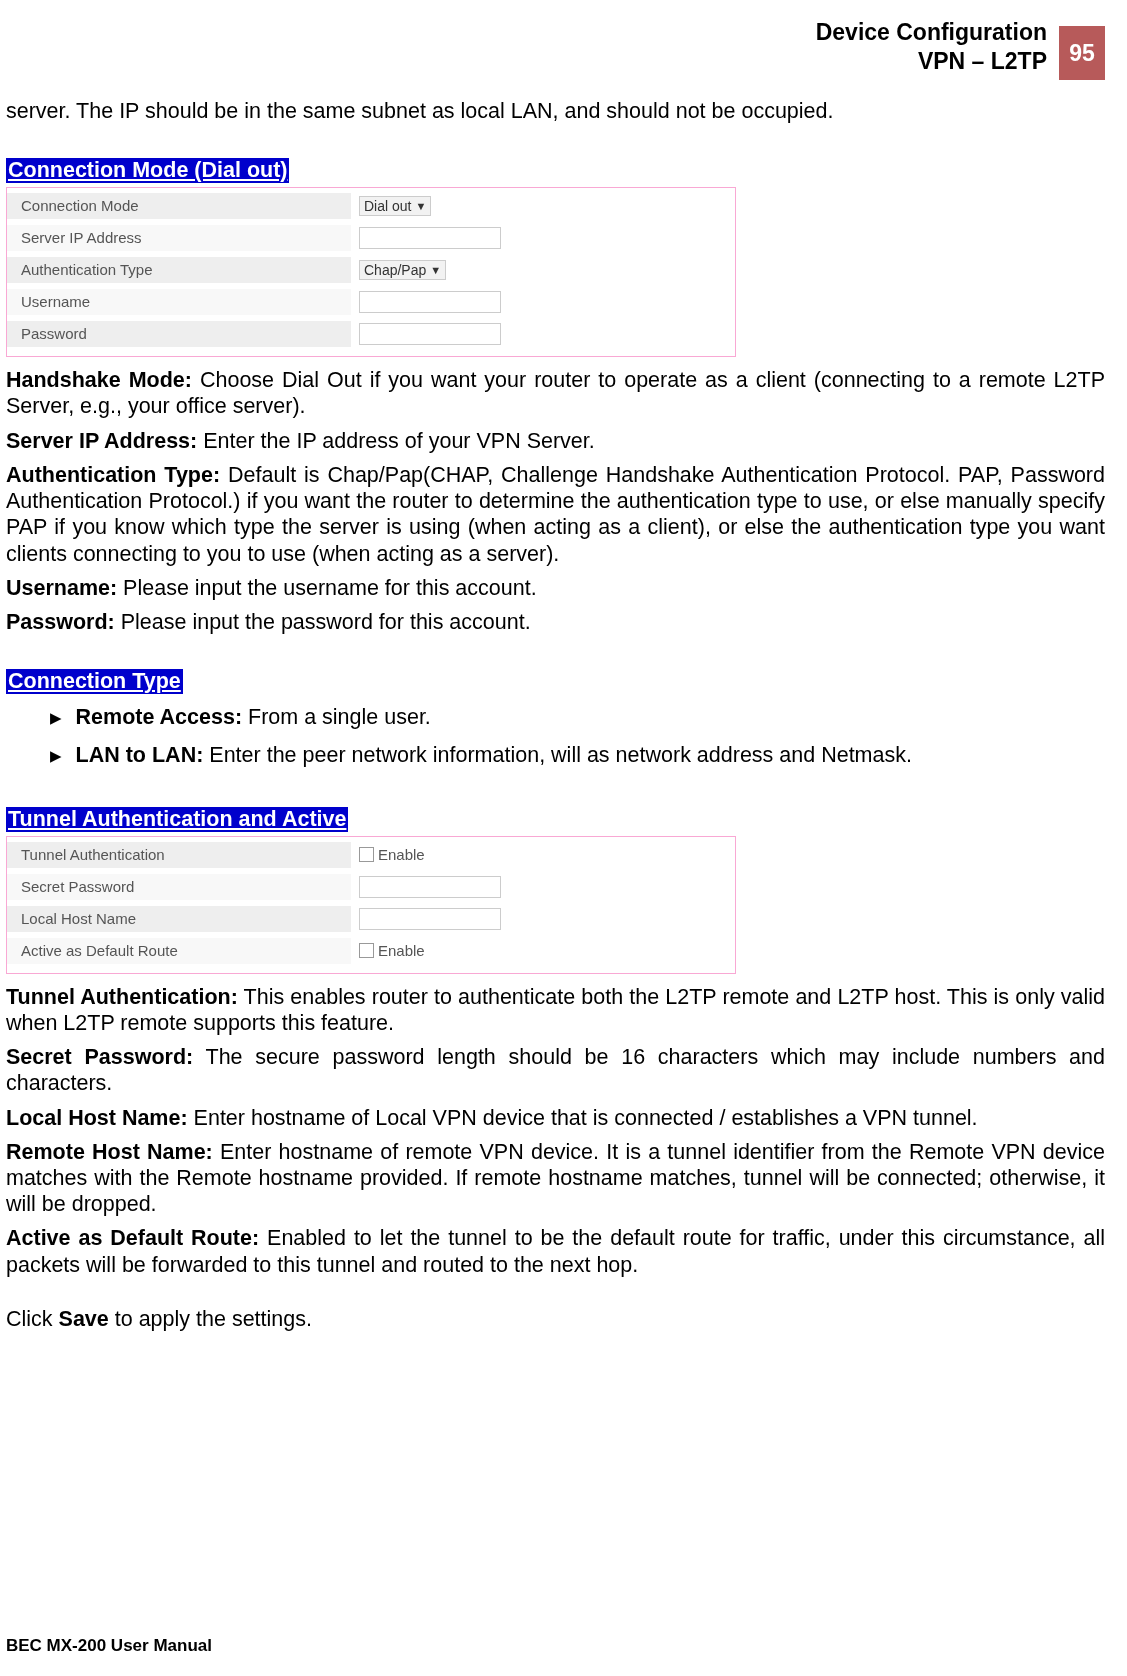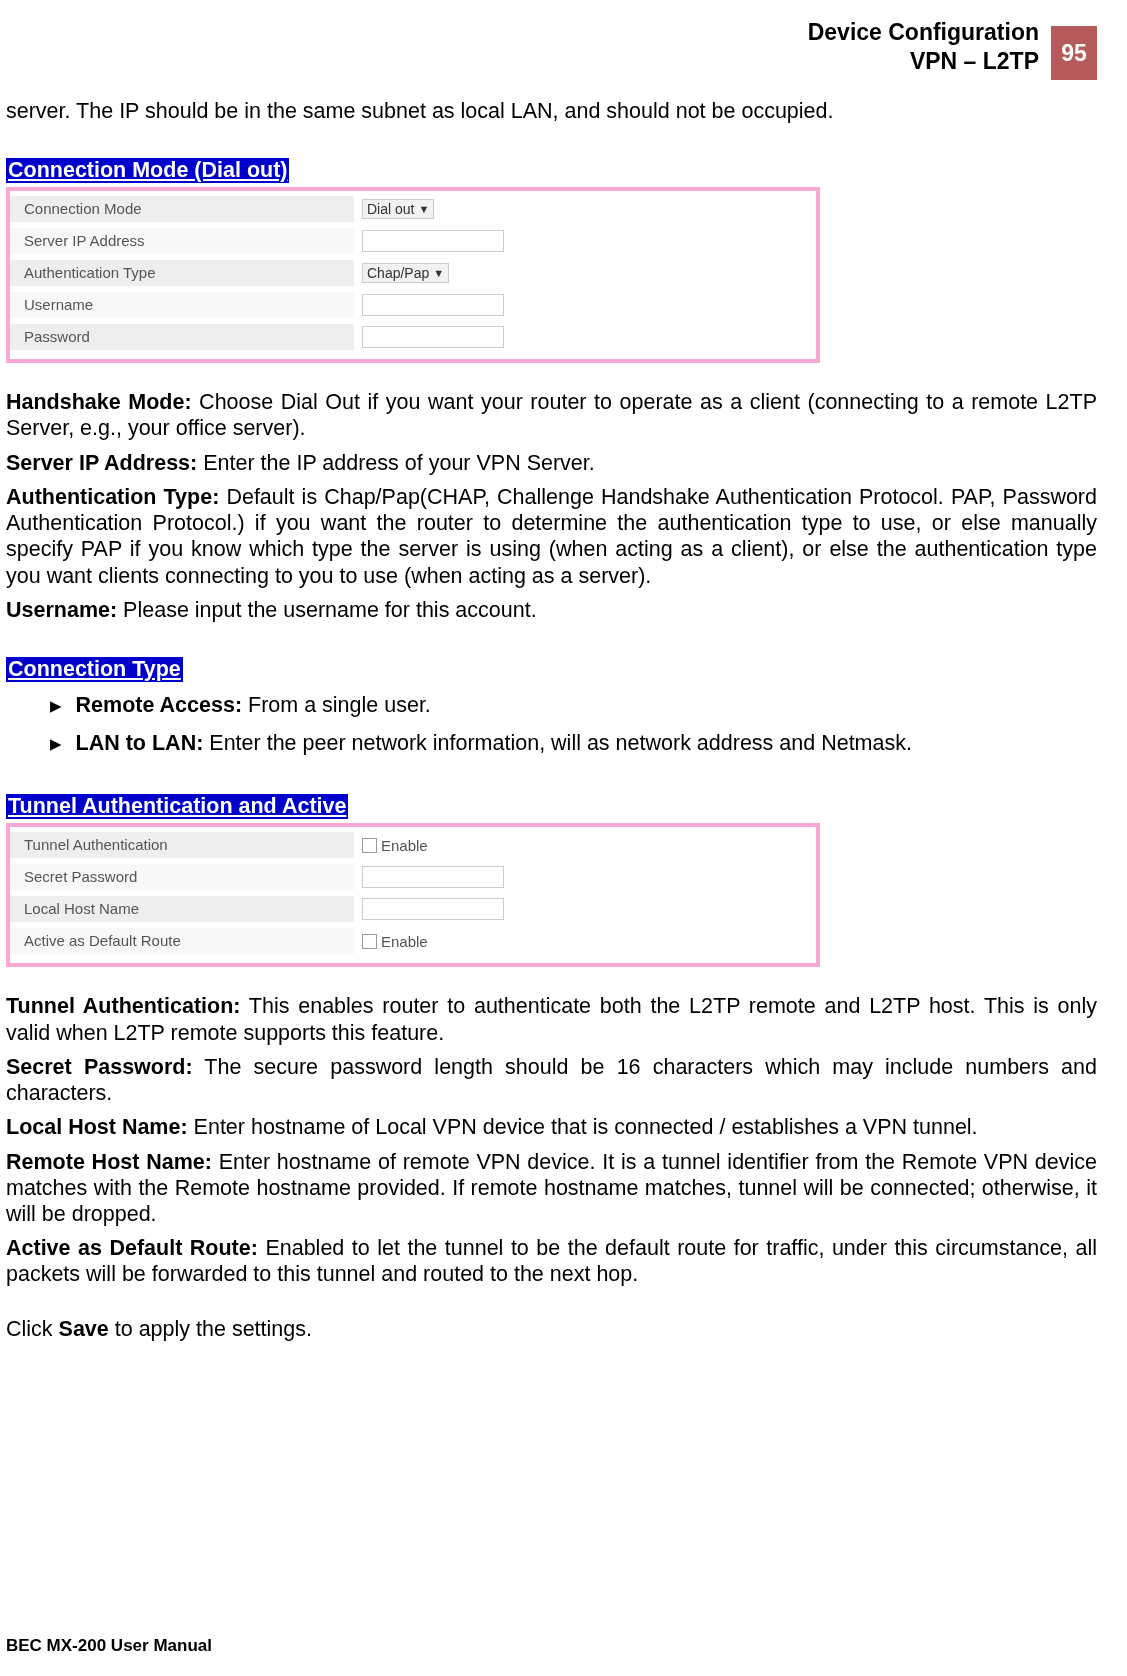--- a/index.html
+++ b/index.html
@@ -8,21 +8,21 @@
     padding: 0;
     font-family: Arial, Helvetica, sans-serif;
     background: #fff;
     color: #000;
   }
   .page {
     width: 1127px;
     height: 1676px;
     position: relative;
     box-sizing: border-box;
-    padding: 18px 30px 0 6px;
+    padding: 18px 22px 0 6px;
     border-radius: 20px;
   }
   .header {
     display: flex;
     justify-content: flex-end;
     align-items: flex-start;
     gap: 12px;
     padding-right: 0;
   }
   .header-text {
@@ -57,26 +57,26 @@
     display: inline-block;
     background: #0000cc;
     color: #fff;
     font-weight: bold;
     font-size: 21.5px;
     padding: 0 2px;
     text-decoration: underline;
     margin: 26px 0 4px 0;
   }
   .config-table {
-    border: 4px solid #f9a8d4;
-    background: #fff;
-    width: 814px;
+    border: 1px solid #f9a8d4;
+    background: #fff;
+    width: 730px;
     box-sizing: border-box;
     padding: 2px 0 6px 0;
-    margin-bottom: 26px;
+    margin-bottom: 10px;
   }
   .config-row {
     display: flex;
     align-items: center;
     height: 32px;
     font-family: Arial, sans-serif;
     font-size: 15px;
     color: #555;
   }
   .config-row .label-col {
@@ -199,20 +199,21 @@
         <div class="field-col">
             <span class="fake-input"></span>
           </div>
       </div>
     </div>
 
     <p class="body-p"><b>Handshake Mode:</b><span> Choose Dial Out if you want your router to operate as a client (connecting to a remote L2TP Server, e.g., your office server).</span></p>
     <p class="body-p"><b>Server IP Address:</b><span> Enter the IP address of your VPN Server.</span></p>
     <p class="body-p"><b>Authentication Type:</b><span> Default is Chap/Pap(CHAP, Challenge Handshake Authentication Protocol. PAP, Password Authentication Protocol.) if you want the router to determine the authentication type to use, or else manually specify PAP if you know which type the server is using (when acting as a client), or else the authentication type you want clients connecting to you to use (when acting as a server).</span></p>
     <p class="body-p"><b>Username:</b><span> Please input the username for this account.</span></p>
+    <p class="body-p"><b>Password:</b><span> Please input the password for this account.</span></p>
 
     
     <div class="section-label">Connection Type</div>
 
     <div class="bullet-list">
       <div class="bullet-item">
         <span class="tri">▶</span>
         <span><b>Remote Access:</b><span> From a single user.</span></span>
       </div>
       <div class="bullet-item">

